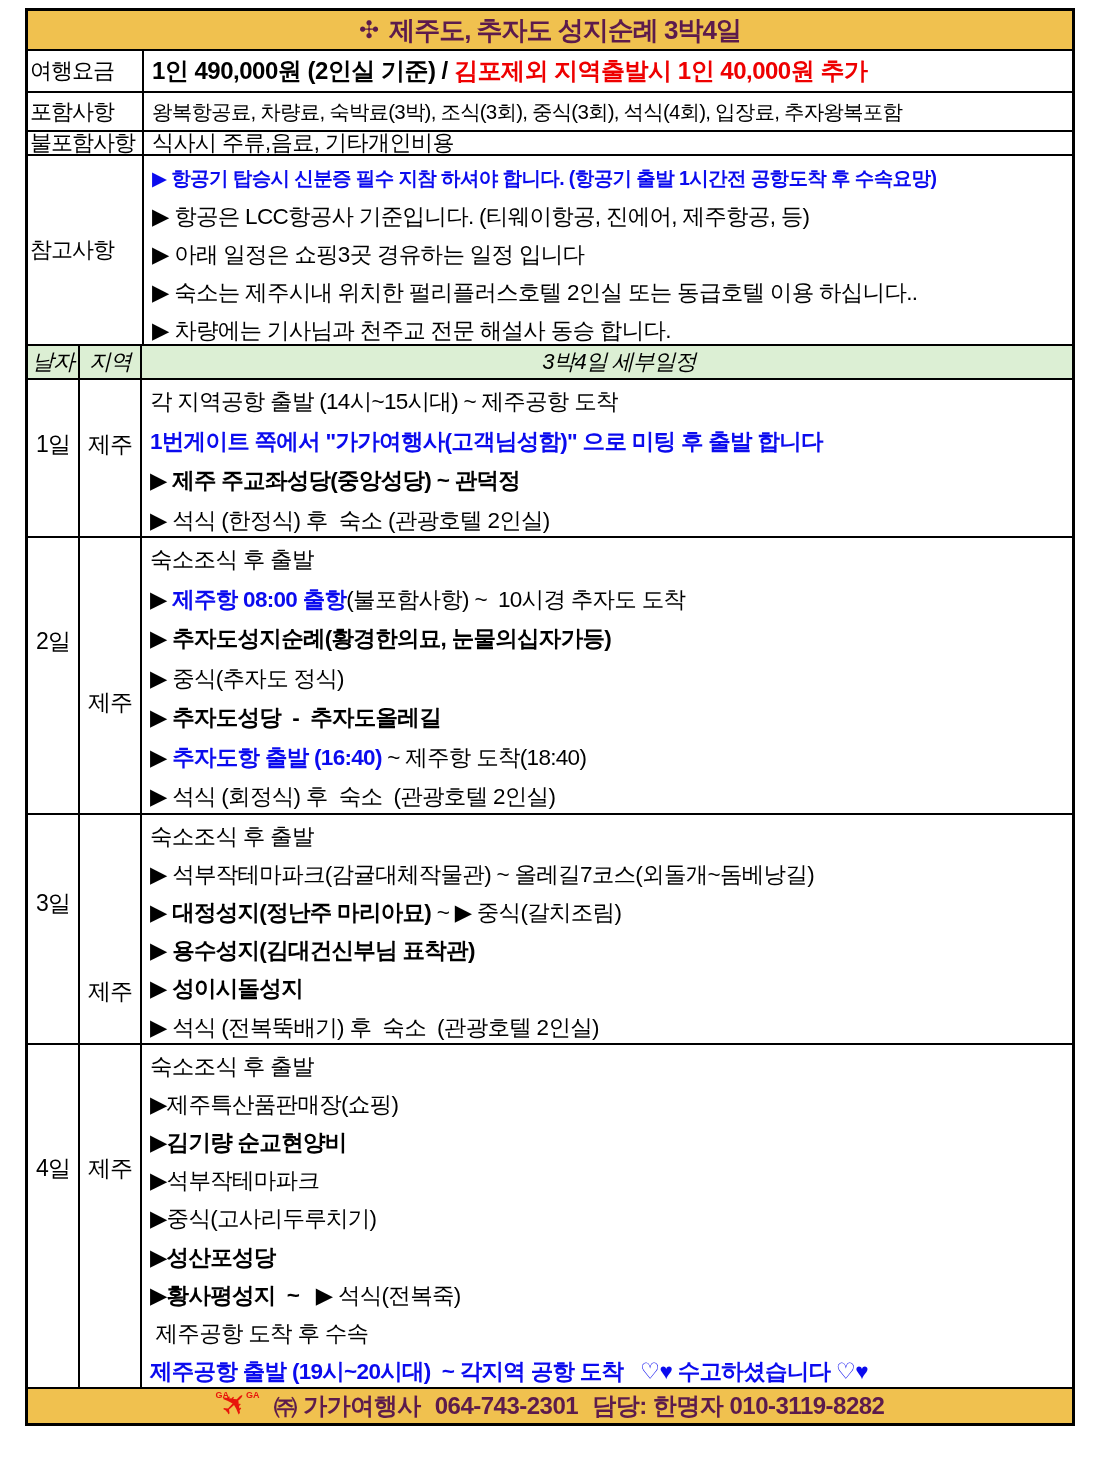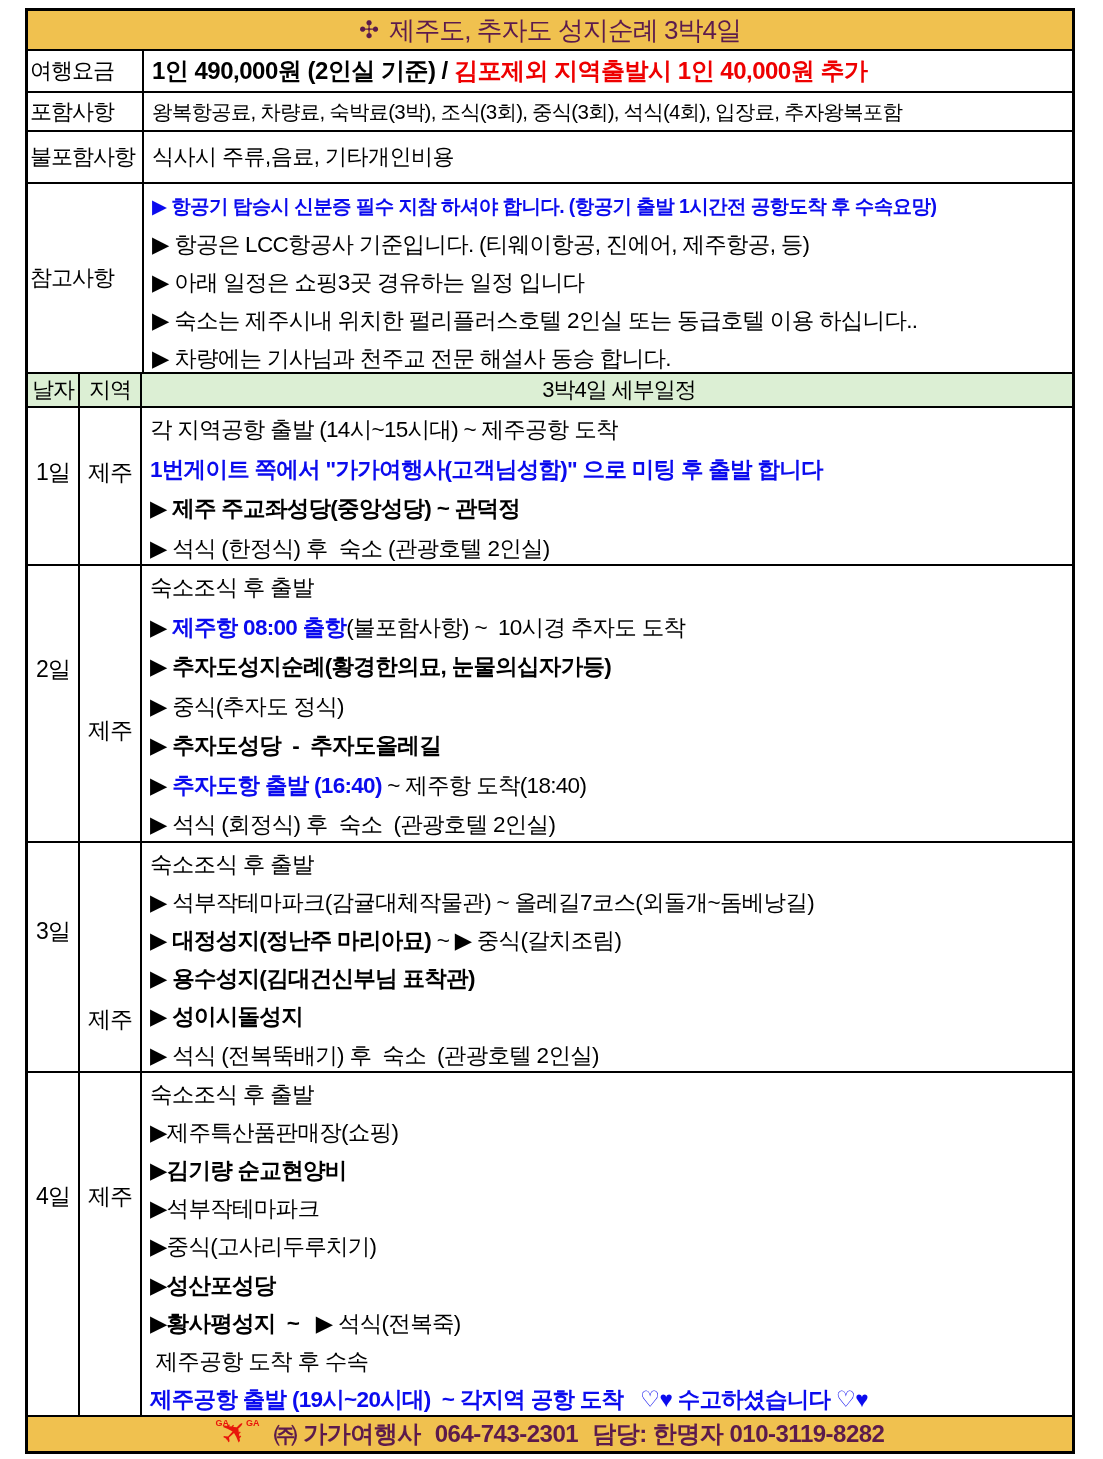--- a/index.html
+++ b/index.html
@@ -12,48 +12,48 @@
     width:1103px;height:1459px;background:#ffffff;overflow:hidden;position:relative;
     font-family:"Liberation Sans","DejaVu Sans",sans-serif;color:#000;
   }
   .sheet{position:absolute;left:25px;top:8px;width:1050px;border:3px solid var(--border);background:#fff;}
   .row{display:flex;border-top:2px solid var(--border);}
   .row:first-child{border-top:none;}
 
   
   .title-row{height:38px;background:var(--gold);align-items:center;justify-content:center;gap:10px;}
   .cross{color:var(--title-text);font-size:24px;font-weight:bold;line-height:1;}
-  .title-text{color:var(--title-text);font-size:26px;font-weight:normal;letter-spacing:-1px;}
+  .title-text{color:var(--title-text);font-size:26px;font-weight:bold;letter-spacing:-1px;}
 
   
   .label-cell{width:116px;border-right:2px solid var(--border);display:flex;align-items:center;
     padding-left:2px;font-size:22px;letter-spacing:-1px;flex-shrink:0;}
   .content-cell{flex:1;display:flex;align-items:center;padding-left:8px;white-space:pre;overflow:hidden;}
   .r-price{height:42px;}
   .r-price .content-cell{font-size:24px;font-weight:bold;letter-spacing:-0.5px;}
   .r-incl{height:39px;}
   .r-incl .content-cell{font-size:20.5px;letter-spacing:-0.8px;}
-  .r-excl{height:52px;text-align:center;}
+  .r-excl{height:24px;text-align:center;}
   .r-excl .content-cell{font-size:22px;letter-spacing:-0.5px;}
   .r-notes{height:190px;}
   .r-notes .content-cell{display:block;padding:3px 0 0 0;}
 
   
   .line{height:38.2px;display:flex;align-items:center;padding-left:8px;font-size:22.5px;
     letter-spacing:-0.7px;white-space:pre;overflow:hidden;}
   .line.small{font-size:19.5px;letter-spacing:-0.6px;}
   .lh39 .line{height:39.5px;}
   .seg{white-space:pre;}
   .s-b{font-weight:bold;}
   .s-bb{font-weight:bold;color:var(--accent-blue);}
   .s-br{font-weight:bold;color:var(--accent-red);}
 
   
   .header-row{height:34px;background:var(--header-green);}
-  .hdr-cell{display:flex;align-items:center;justify-content:center;font-size:22px;letter-spacing:-1px;}
+  .hdr-cell{display:flex;align-items:center;justify-content:center;font-size:22px;letter-spacing:-1px;font-style:italic;}
   .hdr-date{width:52px;border-right:2px solid var(--border);}
   .hdr-region{width:62px;border-right:2px solid var(--border);}
   .hdr-detail{flex:1;margin-left:24px;}
 
   
   .date-cell,.region-cell{display:flex;align-items:center;justify-content:center;font-size:23px;
     letter-spacing:-1px;flex-shrink:0;}
   .date-cell{width:52px;border-right:2px solid var(--border);}
   .region-cell{width:62px;border-right:2px solid var(--border);}
   .day-lines{flex:1;padding-top:2px;overflow:hidden;}

